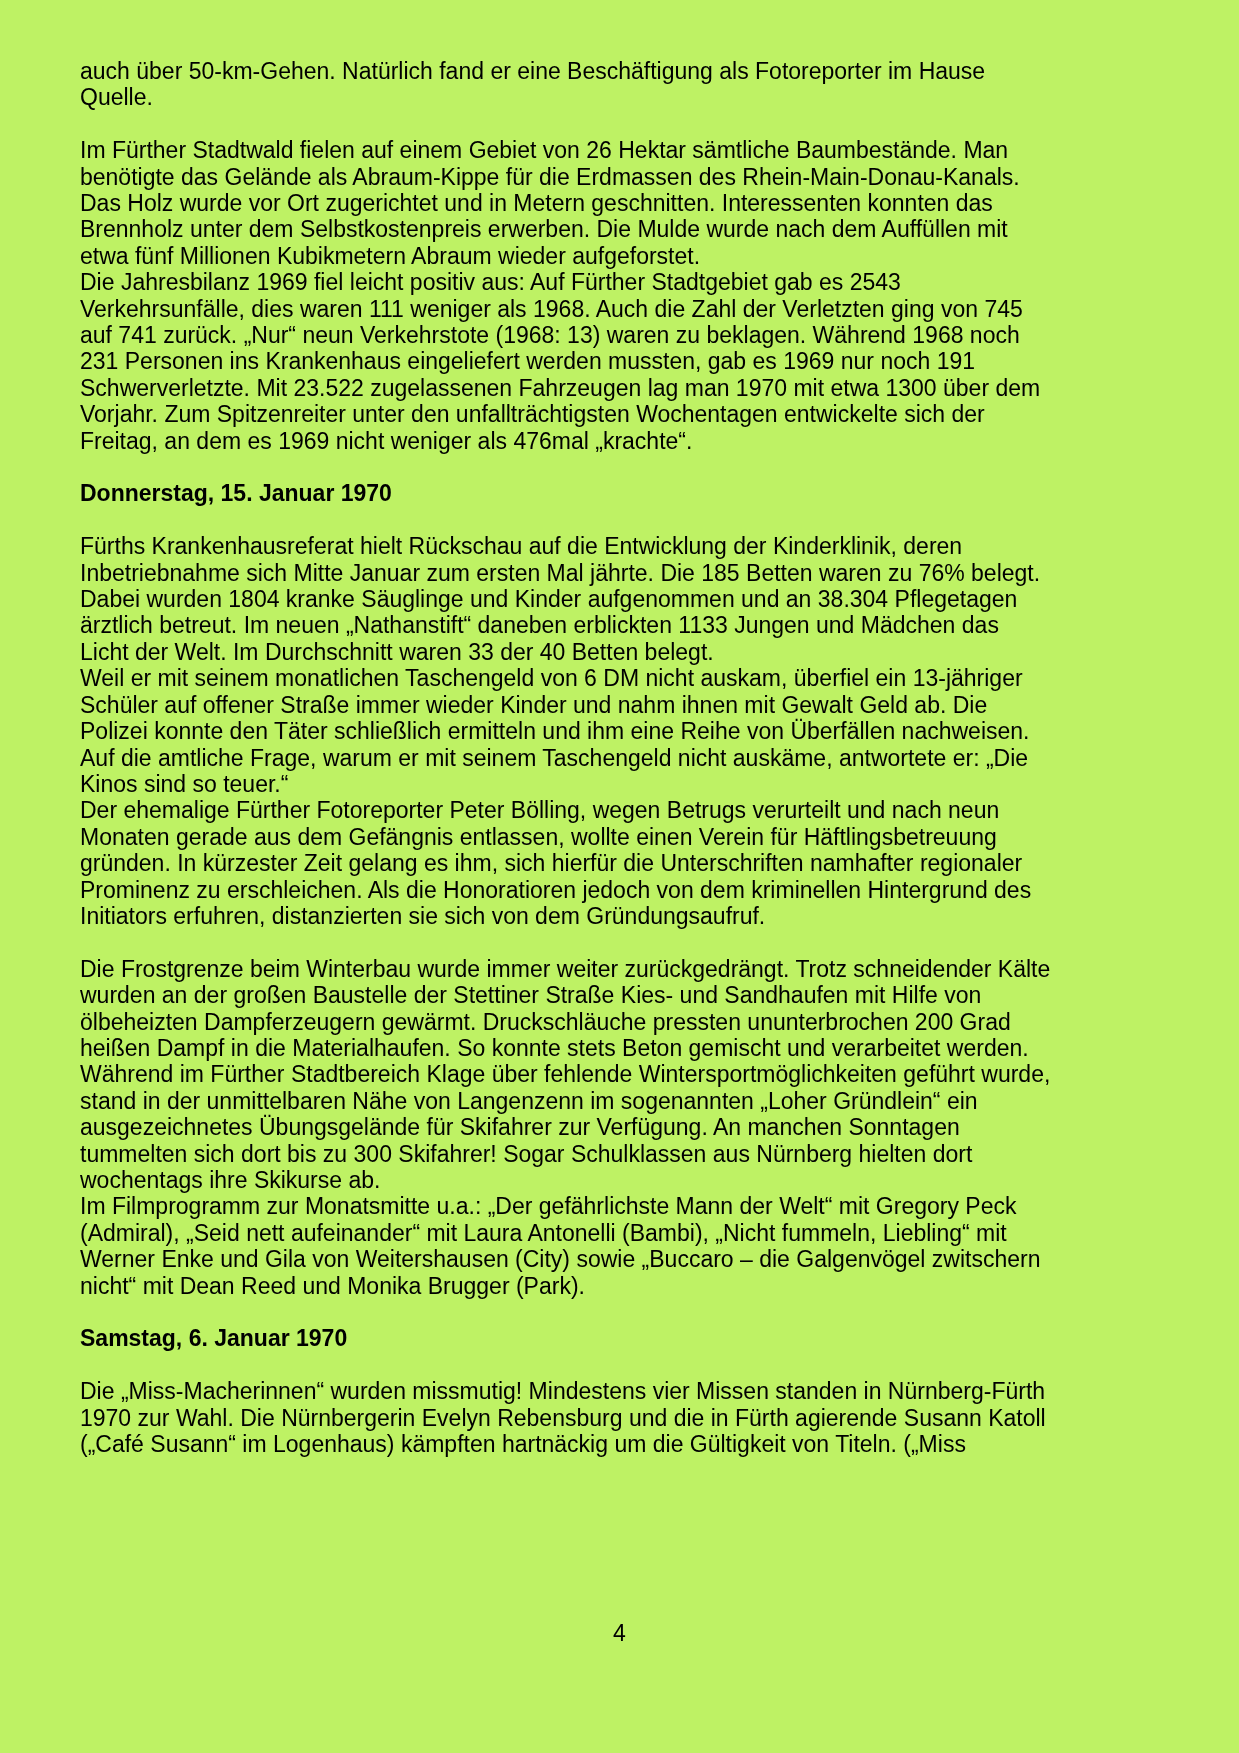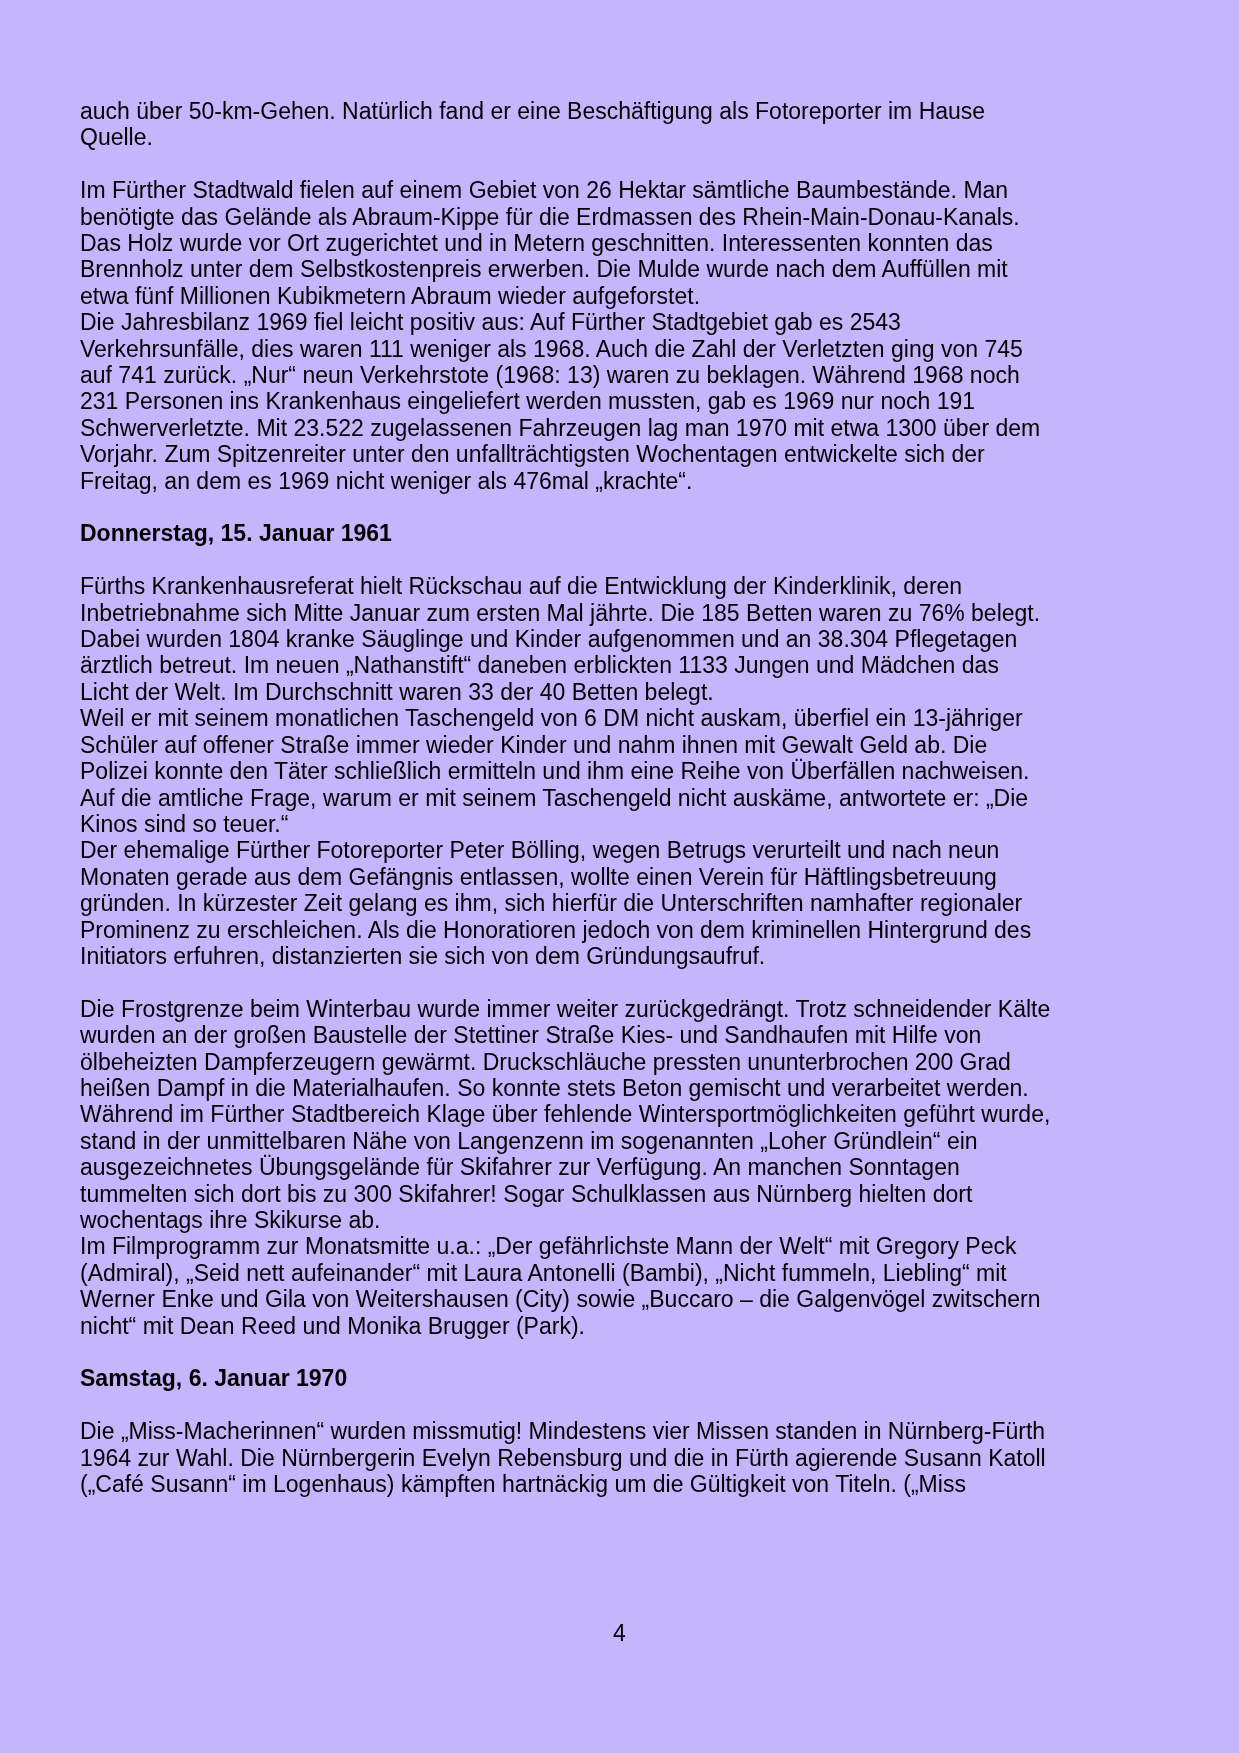--- a/index.html
+++ b/index.html
@@ -4,23 +4,23 @@
 <style>
   html, body {
     margin: 0;
     padding: 0;
     background: #ffffff;
   }
   .page {
     position: relative;
     width: 1239px;
     height: 1753px;
-    background: #c4b5fd;
+    background: #bef264;
     box-sizing: border-box;
-    padding: 98px 30px 0 80px;
+    padding: 58px 30px 0 80px;
     color: #000000;
     font-family: "Liberation Sans", "DejaVu Sans", sans-serif;
     overflow: hidden;
   }
   .block {
     font-size: 23px;
     line-height: 26.4px;
     margin: 0 0 26.4px 0;
     white-space: pre;
     letter-spacing: 0;
@@ -53,21 +53,21 @@
 Das Holz wurde vor Ort zugerichtet und in Metern geschnitten. Interessenten konnten das
 Brennholz unter dem Selbstkostenpreis erwerben. Die Mulde wurde nach dem Auffüllen mit
 etwa fünf Millionen Kubikmetern Abraum wieder aufgeforstet.
 Die Jahresbilanz 1969 fiel leicht positiv aus: Auf Fürther Stadtgebiet gab es 2543
 Verkehrsunfälle, dies waren 111 weniger als 1968. Auch die Zahl der Verletzten ging von 745
 auf 741 zurück. „Nur“ neun Verkehrstote (1968: 13) waren zu beklagen. Während 1968 noch
 231 Personen ins Krankenhaus eingeliefert werden mussten, gab es 1969 nur noch 191
 Schwerverletzte. Mit 23.522 zugelassenen Fahrzeugen lag man 1970 mit etwa 1300 über dem
 Vorjahr. Zum Spitzenreiter unter den unfallträchtigsten Wochentagen entwickelte sich der
 Freitag, an dem es 1969 nicht weniger als 476mal „krachte“.</p>
-  <h2 class="block">Donnerstag, 15. Januar 1961</h2>
+  <h2 class="block">Donnerstag, 15. Januar 1970</h2>
   <p class="block">Fürths Krankenhausreferat hielt Rückschau auf die Entwicklung der Kinderklinik, deren
 Inbetriebnahme sich Mitte Januar zum ersten Mal jährte. Die 185 Betten waren zu 76% belegt.
 Dabei wurden 1804 kranke Säuglinge und Kinder aufgenommen und an 38.304 Pflegetagen
 ärztlich betreut. Im neuen „Nathanstift“ daneben erblickten 1133 Jungen und Mädchen das
 Licht der Welt. Im Durchschnitt waren 33 der 40 Betten belegt.
 Weil er mit seinem monatlichen Taschengeld von 6 DM nicht auskam, überfiel ein 13-jähriger
 Schüler auf offener Straße immer wieder Kinder und nahm ihnen mit Gewalt Geld ab. Die
 Polizei konnte den Täter schließlich ermitteln und ihm eine Reihe von Überfällen nachweisen.
 Auf die amtliche Frage, warum er mit seinem Taschengeld nicht auskäme, antwortete er: „Die
 Kinos sind so teuer.“
@@ -84,16 +84,16 @@
 stand in der unmittelbaren Nähe von Langenzenn im sogenannten „Loher Gründlein“ ein
 ausgezeichnetes Übungsgelände für Skifahrer zur Verfügung. An manchen Sonntagen
 tummelten sich dort bis zu 300 Skifahrer! Sogar Schulklassen aus Nürnberg hielten dort
 wochentags ihre Skikurse ab.
 Im Filmprogramm zur Monatsmitte u.a.: „Der gefährlichste Mann der Welt“ mit Gregory Peck
 (Admiral), „Seid nett aufeinander“ mit Laura Antonelli (Bambi), „Nicht fummeln, Liebling“ mit
 Werner Enke und Gila von Weitershausen (City) sowie „Buccaro – die Galgenvögel zwitschern
 nicht“ mit Dean Reed und Monika Brugger (Park).</p>
   <h2 class="block">Samstag, 6. Januar 1970</h2>
   <p class="block">Die „Miss-Macherinnen“ wurden missmutig! Mindestens vier Missen standen in Nürnberg-Fürth
-1964 zur Wahl. Die Nürnbergerin Evelyn Rebensburg und die in Fürth agierende Susann Katoll
+1970 zur Wahl. Die Nürnbergerin Evelyn Rebensburg und die in Fürth agierende Susann Katoll
 („Café Susann“ im Logenhaus) kämpften hartnäckig um die Gültigkeit von Titeln. („Miss</p>
   <div class="page-number">4</div>
 </div>
 
 </body></html>

